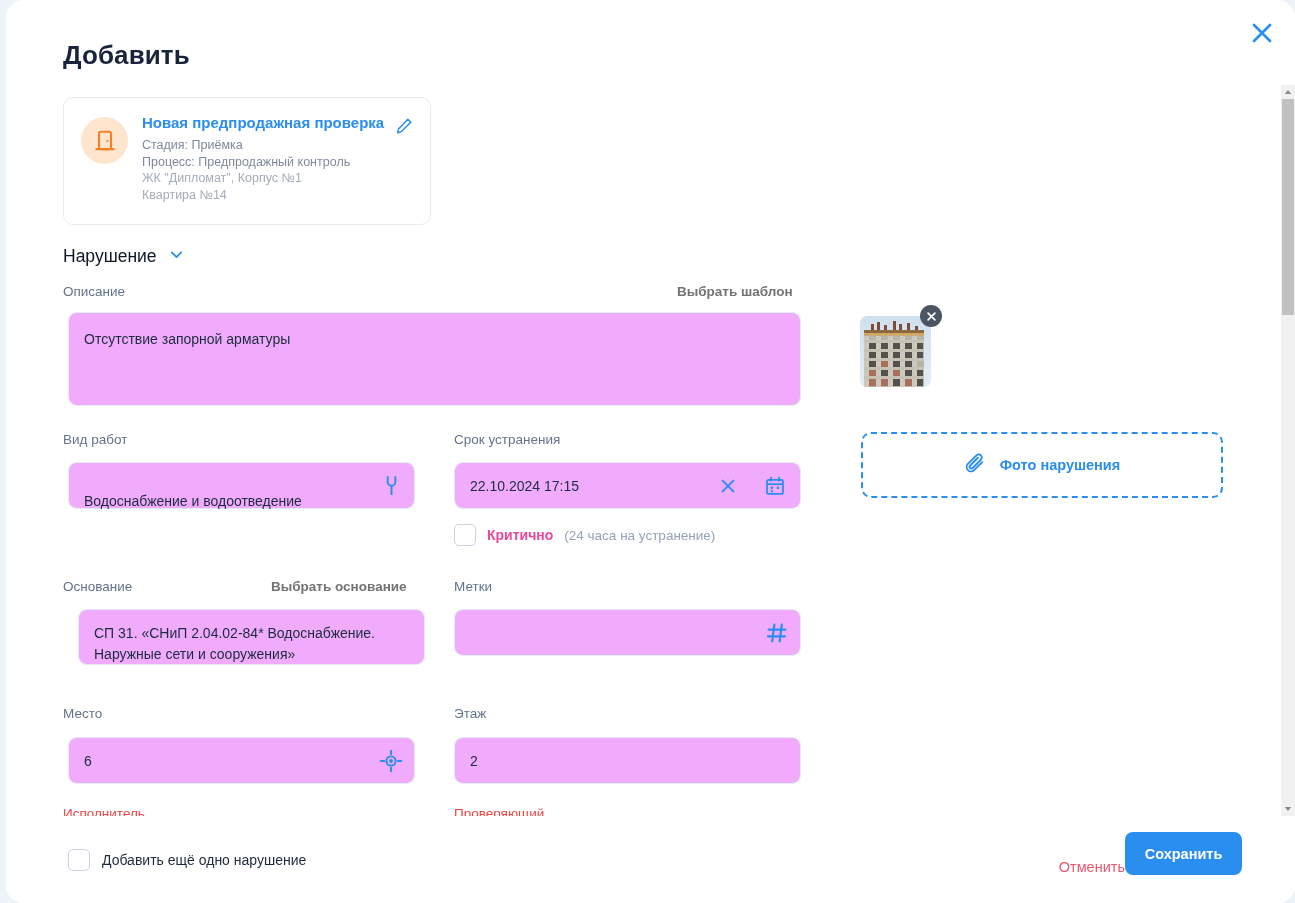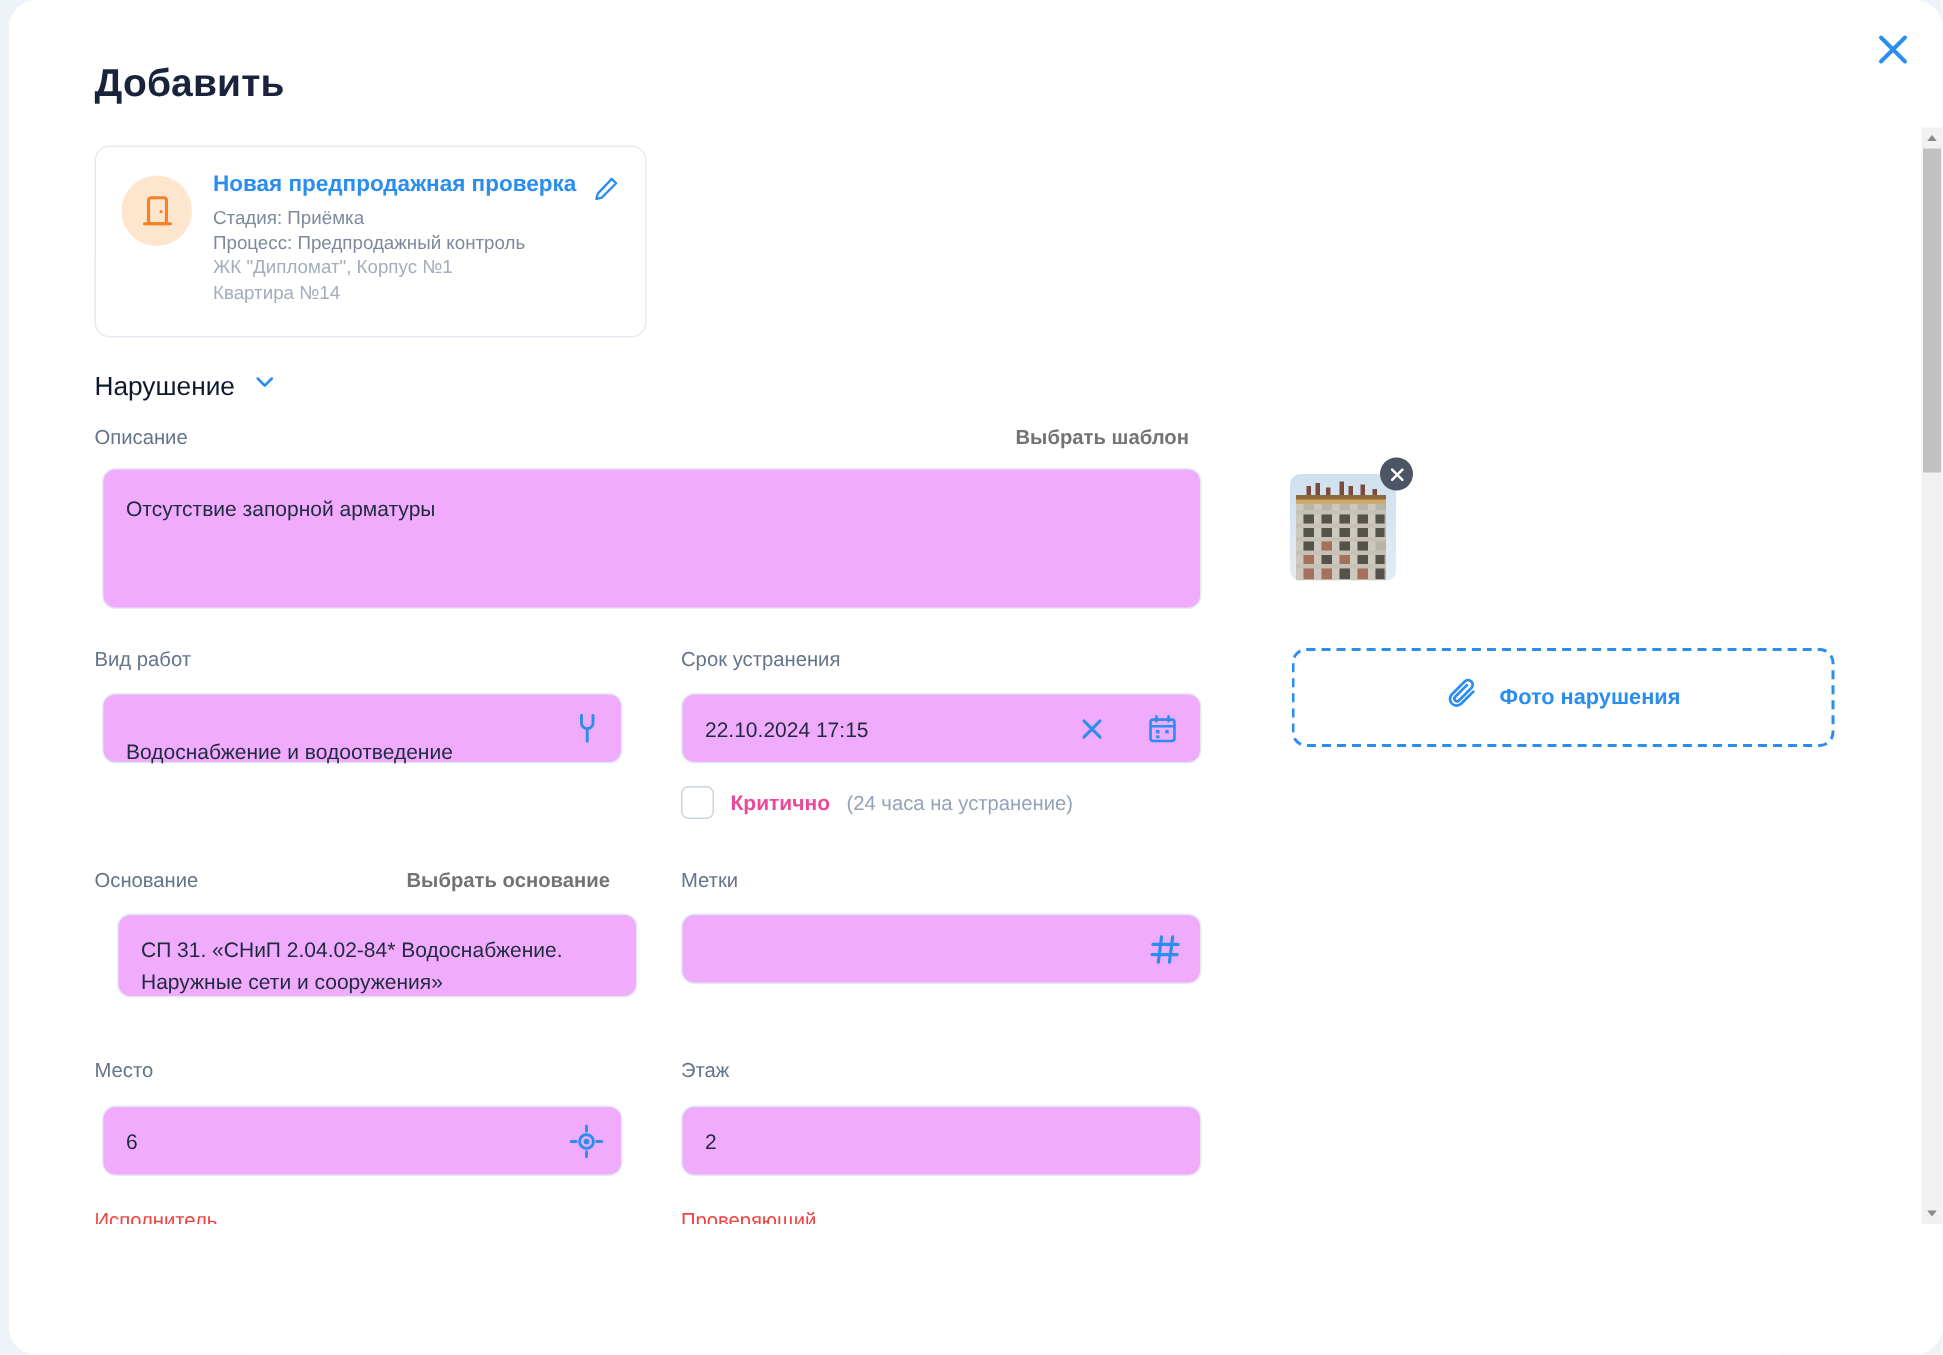--- a/index.html
+++ b/index.html
@@ -598,14 +598,22 @@
       </svg>
     </div>
     <div id="sb-thumb"></div>
     <div id="sb-down">
       <svg viewBox="0 0 10 10" width="8" height="8" aria-hidden="true">
         <path d="M5 7.5 L1 2.5 L9 2.5 Z" fill="#8a8a8a"></path>
       </svg>
     </div>
   </div>
 
+  <div id="footer">
+    <div id="again-row">
+      <div class="cbox"></div>
+      <span id="again-label">Добавить ещё одно нарушение</span>
+    </div>
+    <div id="cancel-btn">Отменить</div>
+    <button id="save-btn">Сохранить</button>
+  </div>
 
 </div>
 
 </body></html>

